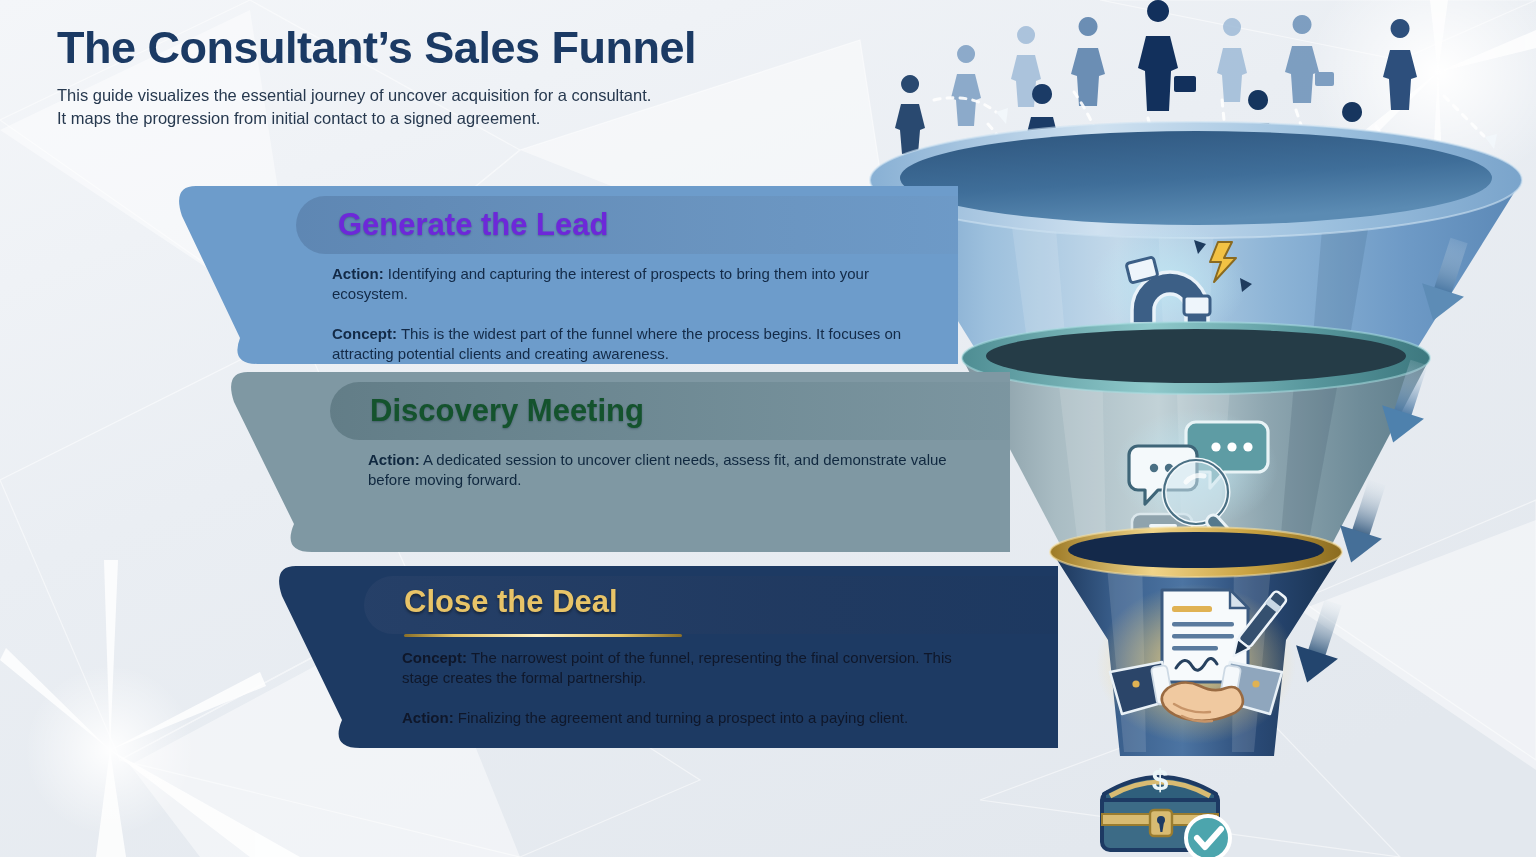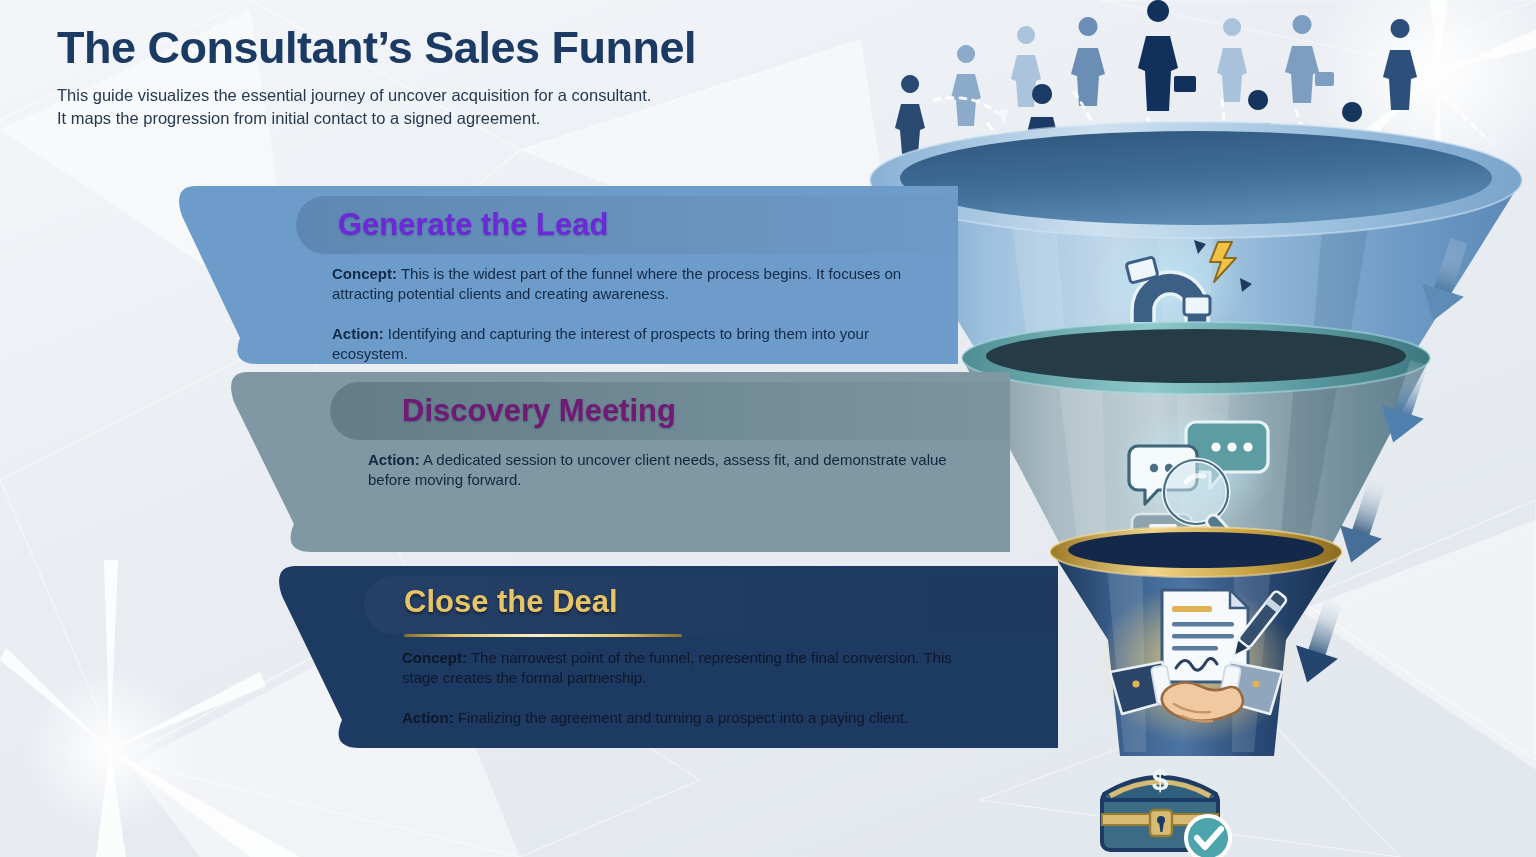--- a/index.html
+++ b/index.html
@@ -56,22 +56,22 @@
   
   #stage-1 { left:168px; top:186px; width:790px; height:178px; }
   #stage-1 .stage-title { left:170px; top:23px; color:#6d28d9;
     text-shadow:0 1px 2px rgba(20,40,70,.35); }
   #stage-1 .title-band { left:128px; top:10px; width:662px; height:58px;
     background:linear-gradient(90deg, rgba(93,133,177,.92) 0%, rgba(104,144,186,.72) 60%, rgba(110,150,192,.35) 100%); }
   #stage-1 .body-block { left:164px; top:78px; width:585px; color:#132a47; }
 
   
   #stage-2 { left:220px; top:372px; width:790px; height:180px; }
-  #stage-2 .stage-title { left:150px; top:23px; color:#701a75;
-    text-shadow:0 1px 2px rgba(20,40,60,.35);margin-left:32px; }
+  #stage-2 .stage-title { left:150px; top:23px; color:#14532d;
+    text-shadow:0 1px 2px rgba(20,40,60,.35); }
   #stage-2 .title-band { left:110px; top:10px; width:680px; height:58px;
     background:linear-gradient(90deg, rgba(96,123,133,.92) 0%, rgba(108,136,146,.70) 60%, rgba(116,144,154,.30) 100%); }
   #stage-2 .body-block { left:148px; top:78px; width:580px; color:#10283f; }
 
   
   #stage-3 { left:268px; top:566px; width:790px; height:182px; }
   #stage-3 .stage-title { left:136px; top:20px; color:#e8c468;
     text-shadow:0 2px 3px rgba(0,0,0,.45); }
   #stage-3 .title-band { left:96px; top:10px; width:694px; height:58px;
     background:linear-gradient(90deg, rgba(38,64,104,.95) 0%, rgba(34,58,96,.70) 60%, rgba(30,54,90,.25) 100%); }
@@ -405,22 +405,22 @@
 </svg>
 
 <div class="stage" id="stage-1">
   <svg class="panel-svg" viewBox="0 0 790 178" preserveAspectRatio="none">
     <path d="M28 0 H790 V178 H90 Q62 178 72 152 L14 30 Q4 0 28 0 Z" fill="#6d9ccb"></path>
   </svg>
   <div class="stage-inner">
     <div class="title-band"></div>
     <div class="stage-title">Generate the Lead</div>
     <div class="body-block">
+      <p><span class="lbl">Action:</span><span> Identifying and capturing the interest of prospects to bring them into your ecosystem.</span></p>
       <p><span class="lbl">Concept:</span><span> This is the widest part of the funnel where the process begins. It focuses on attracting potential clients and creating awareness.</span></p>
-      <p><span class="lbl">Action:</span><span> Identifying and capturing the interest of prospects to bring them into your ecosystem.</span></p>
     </div>
   </div>
 </div>
 
 <div class="stage" id="stage-2">
   <svg class="panel-svg" viewBox="0 0 790 180" preserveAspectRatio="none">
     <path d="M28 0 H790 V180 H92 Q62 180 74 152 L14 30 Q4 0 28 0 Z" fill="#7f98a3"></path>
   </svg>
   <div class="stage-inner">
     <div class="title-band"></div>

